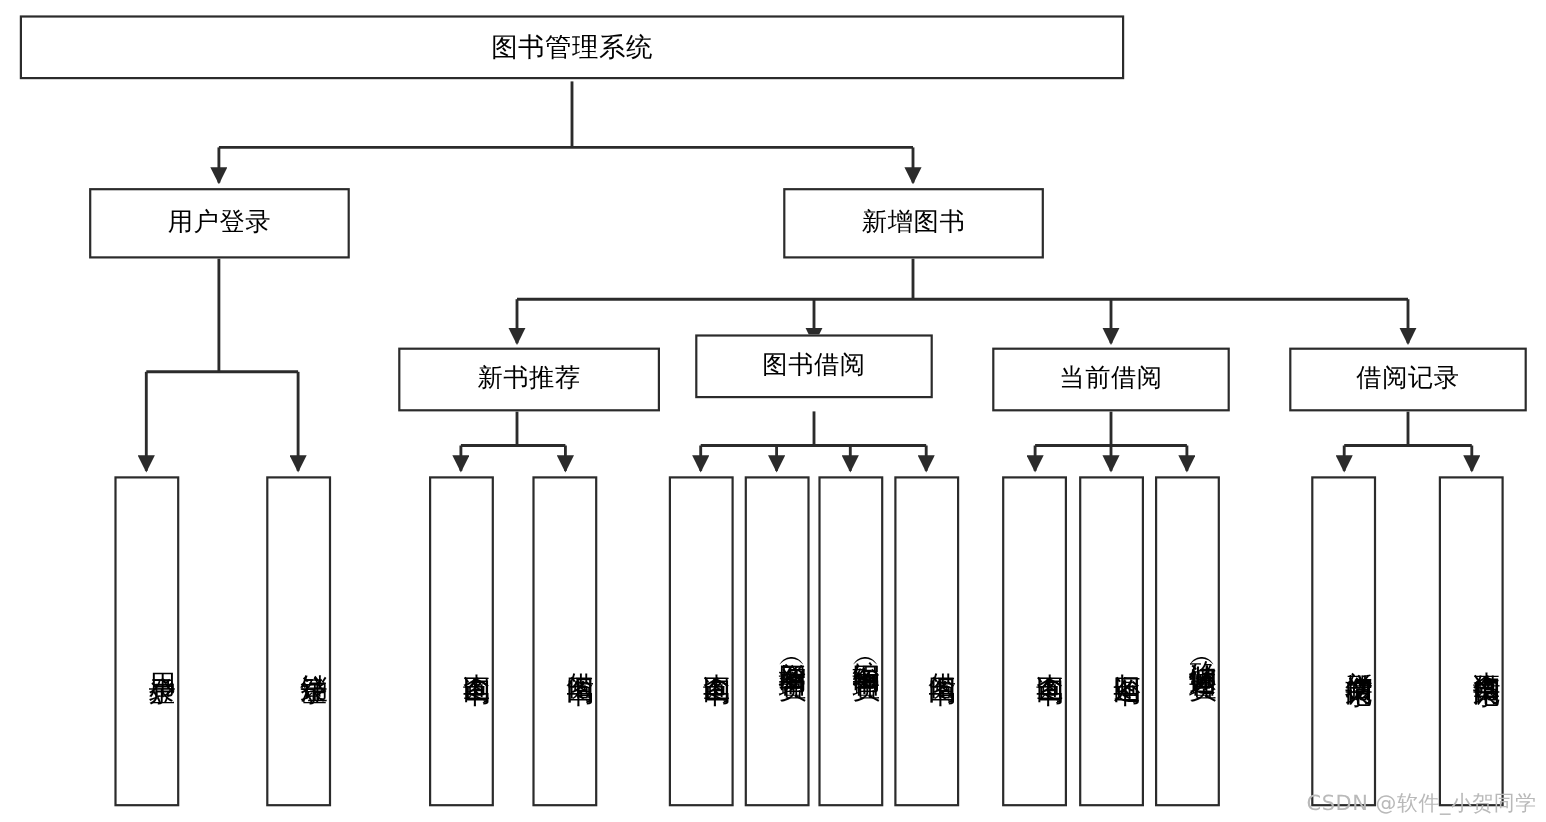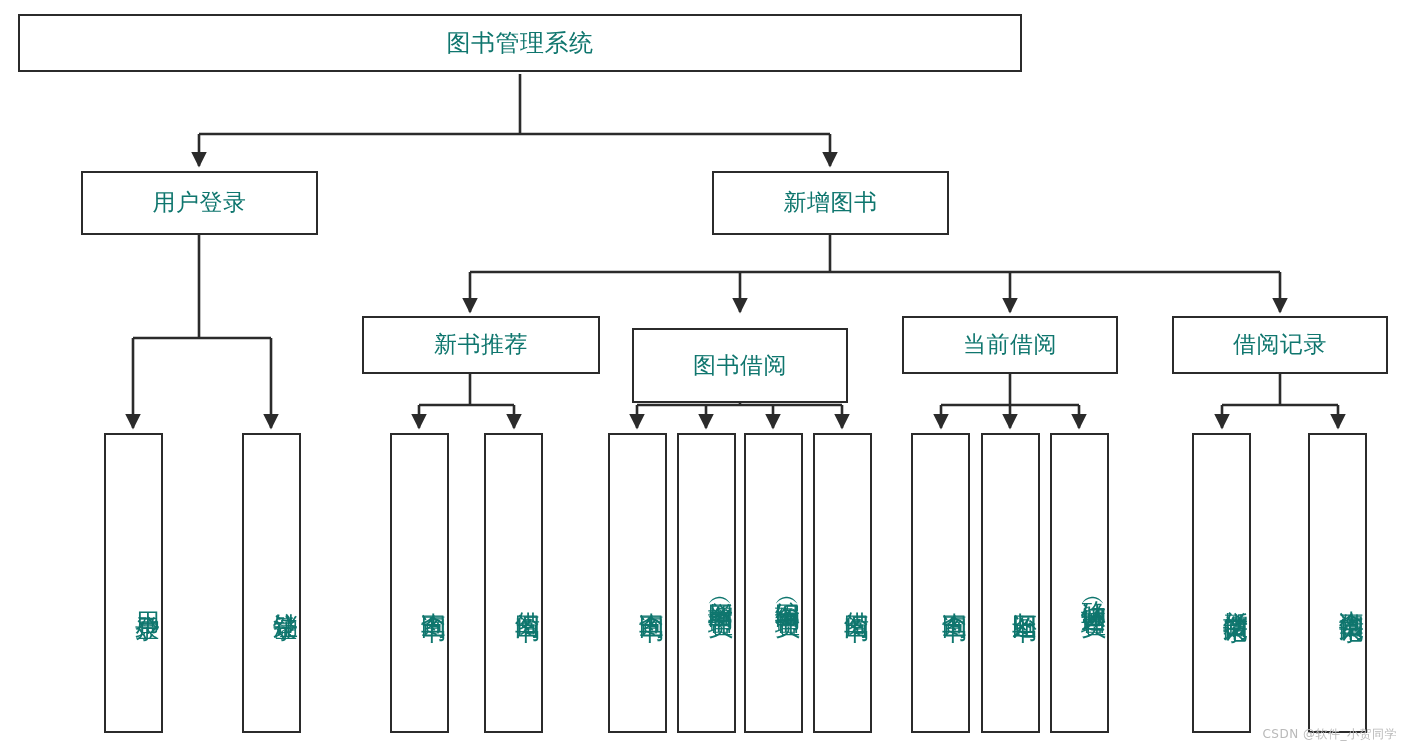--- a/index.html
+++ b/index.html
@@ -26,21 +26,21 @@
     pointer-events: none;
   }
   .node {
     position: absolute;
     box-sizing: border-box;
     border: 2.4px solid #2b2b2b;
     background: #ffffff;
     display: flex;
     align-items: center;
     justify-content: center;
-    color: #0f766e;
+    color: #000000;
   }
   .node.horiz {
     font-size: 23px;
     letter-spacing: 0.5px;
     line-height: 1.1;
   }
   .node.root {
     font-size: 24px;
   }
   .node.vert {
@@ -57,21 +57,21 @@
     padding-top: 14px;
   }
   .node-label {
     display: block;
     white-space: pre;
   }
   .watermark {
     position: absolute;
     right: 8px;
     bottom: 4px;
-    font-size: 12px;
+    font-size: 19px;
     color: #b9b9b9;
     letter-spacing: 0.5px;
     user-select: none;
     white-space: nowrap;
   }
 </style>
 </head>
 <body>
 
 <div id="diagram-root">
@@ -135,21 +135,21 @@
   </div>
 
   <div class="node horiz" style="left:712px; top:171px; width:237px; height:64px;">
     <span class="node-label">新增图书</span>
   </div>
 
   <div class="node horiz" style="left:362px; top:316px; width:238px; height:58px;">
     <span class="node-label">新书推荐</span>
   </div>
 
-  <div class="node horiz" style="left:632px; top:328px; width:216px; height:75px;">
+  <div class="node horiz" style="left:632px; top:304px; width:216px; height:58px;">
     <span class="node-label">图书借阅</span>
   </div>
 
   <div class="node horiz" style="left:1172px; top:316px; width:216px; height:58px;">
     <span class="node-label">借阅记录</span>
   </div>
 
   <div class="node horiz" style="left:902px; top:316px; width:216px; height:58px;">
     <span class="node-label">当前借阅</span>
   </div>

